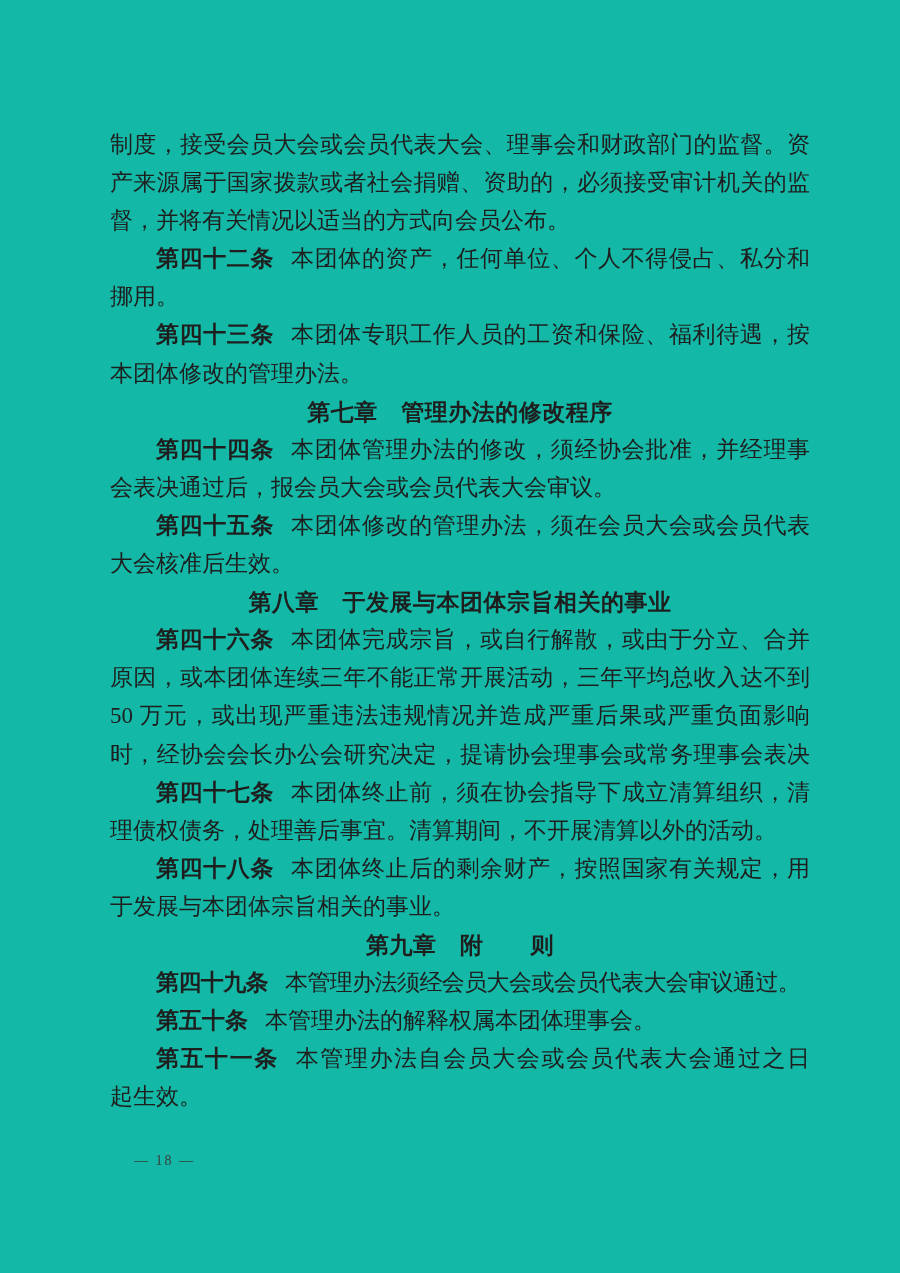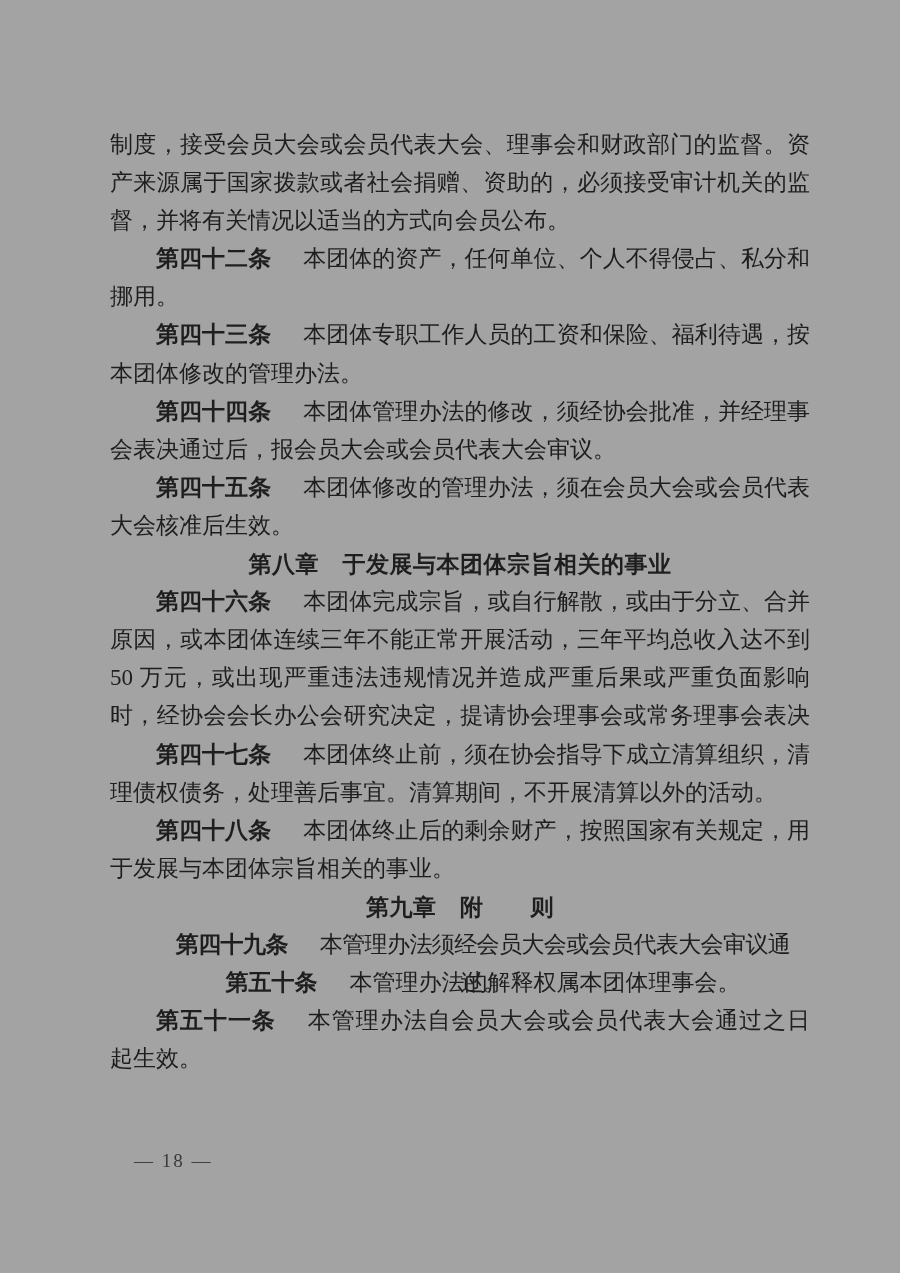--- a/index.html
+++ b/index.html
@@ -20,52 +20,53 @@
   .line{
     height:38.1px;
     line-height:38.1px;
     font-size:23px;
     white-space:normal;
   }
   .body{text-align:justify;text-align-last:justify;text-justify:inter-character;}
   .body-end{text-align:left;}
   .article,.article-end{padding-left:46px;}
   .article{text-align:justify;text-align-last:justify;text-justify:inter-character;}
-  .article-end{text-align:center;}
-  .lead{font-weight:bold;margin-right:32px;}
+  .article-end{text-align:left;}
+  .lead{font-weight:bold;margin-right:17px;}
   .heading{
     text-align:center;
     font-weight:bold;
     font-family:"Liberation Sans","DejaVu Sans",sans-serif;
     font-size:23px;
     letter-spacing:0.5px;
   }
   .tight{letter-spacing:-0.6px;}
   .page-number{
     position:absolute;
     left:134px;top:1147px;
-    font-size:19px;
+    font-size:14px;
     line-height:28px;
     color:#3a3a3a;
     letter-spacing:2px;
     font-family:"Liberation Serif","DejaVu Serif",serif;
   }
 </style>
 </head>
 <body>
 
-<div class="sheet" style="background: #a3a3a3; color: rgb(30, 30, 30); text-decoration: underline;">
+<div class="sheet" style="background: #14b8a6; color: rgb(30, 30, 30); text-decoration: underline;">
   <div class="content">
       <div class="line body">制度，接受会员大会或会员代表大会、理事会和财政部门的监督。资</div>
       <div class="line body">产来源属于国家拨款或者社会捐赠、资助的，必须接受审计机关的监</div>
       <div class="line body-end">督，并将有关情况以适当的方式向会员公布。</div>
       <div class="line article"><span class="lead">第四十二条</span><span>本团体的资产，任何单位、个人不得侵占、私分和</span></div>
       <div class="line body-end">挪用。</div>
       <div class="line article"><span class="lead">第四十三条</span><span>本团体专职工作人员的工资和保险、福利待遇，按</span></div>
       <div class="line body-end">本团体修改的管理办法。</div>
+      <div class="line heading">第七章　管理办法的修改程序</div>
       <div class="line article"><span class="lead">第四十四条</span><span>本团体管理办法的修改，须经协会批准，并经理事</span></div>
       <div class="line body-end">会表决通过后，报会员大会或会员代表大会审议。</div>
       <div class="line article"><span class="lead">第四十五条</span><span>本团体修改的管理办法，须在会员大会或会员代表</span></div>
       <div class="line body-end">大会核准后生效。</div>
       <div class="line heading">第八章　于发展与本团体宗旨相关的事业</div>
       <div class="line article"><span class="lead">第四十六条</span><span>本团体完成宗旨，或自行解散，或由于分立、合并</span></div>
       <div class="line body">原因，或本团体连续三年不能正常开展活动，三年平均总收入达不到</div>
       <div class="line body">50 万元，或出现严重违法违规情况并造成严重后果或严重负面影响</div>
       <div class="line body">时，经协会会长办公会研究决定，提请协会理事会或常务理事会表决</div>
       <div class="line article"><span class="lead">第四十七条</span><span>本团体终止前，须在协会指导下成立清算组织，清</span></div>

